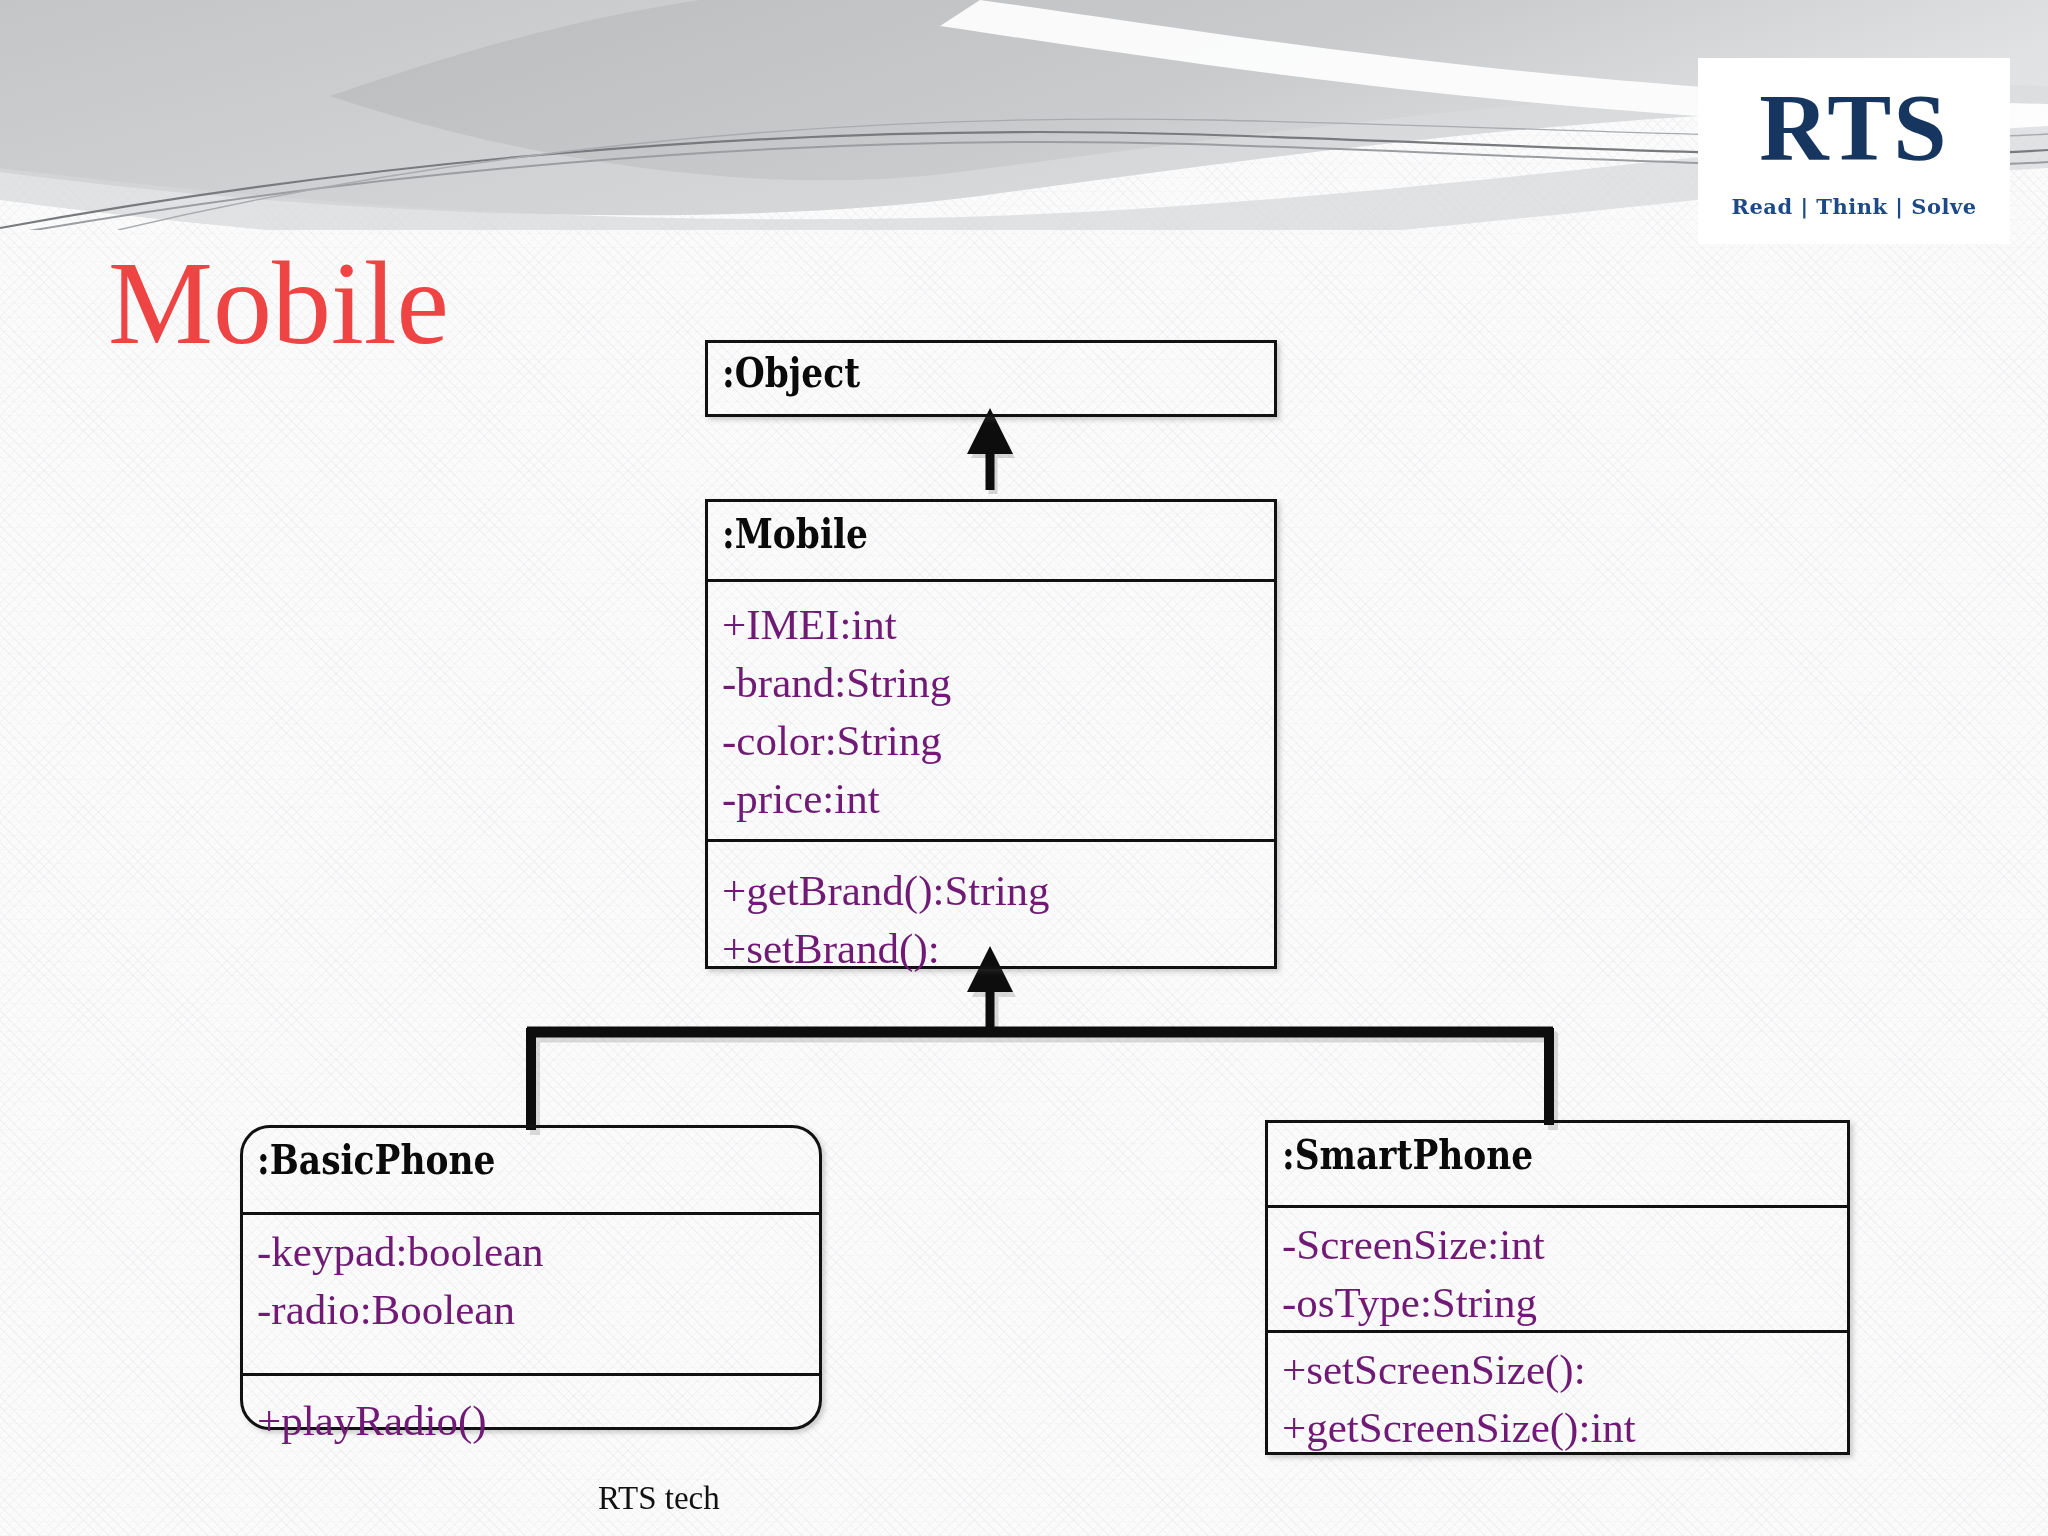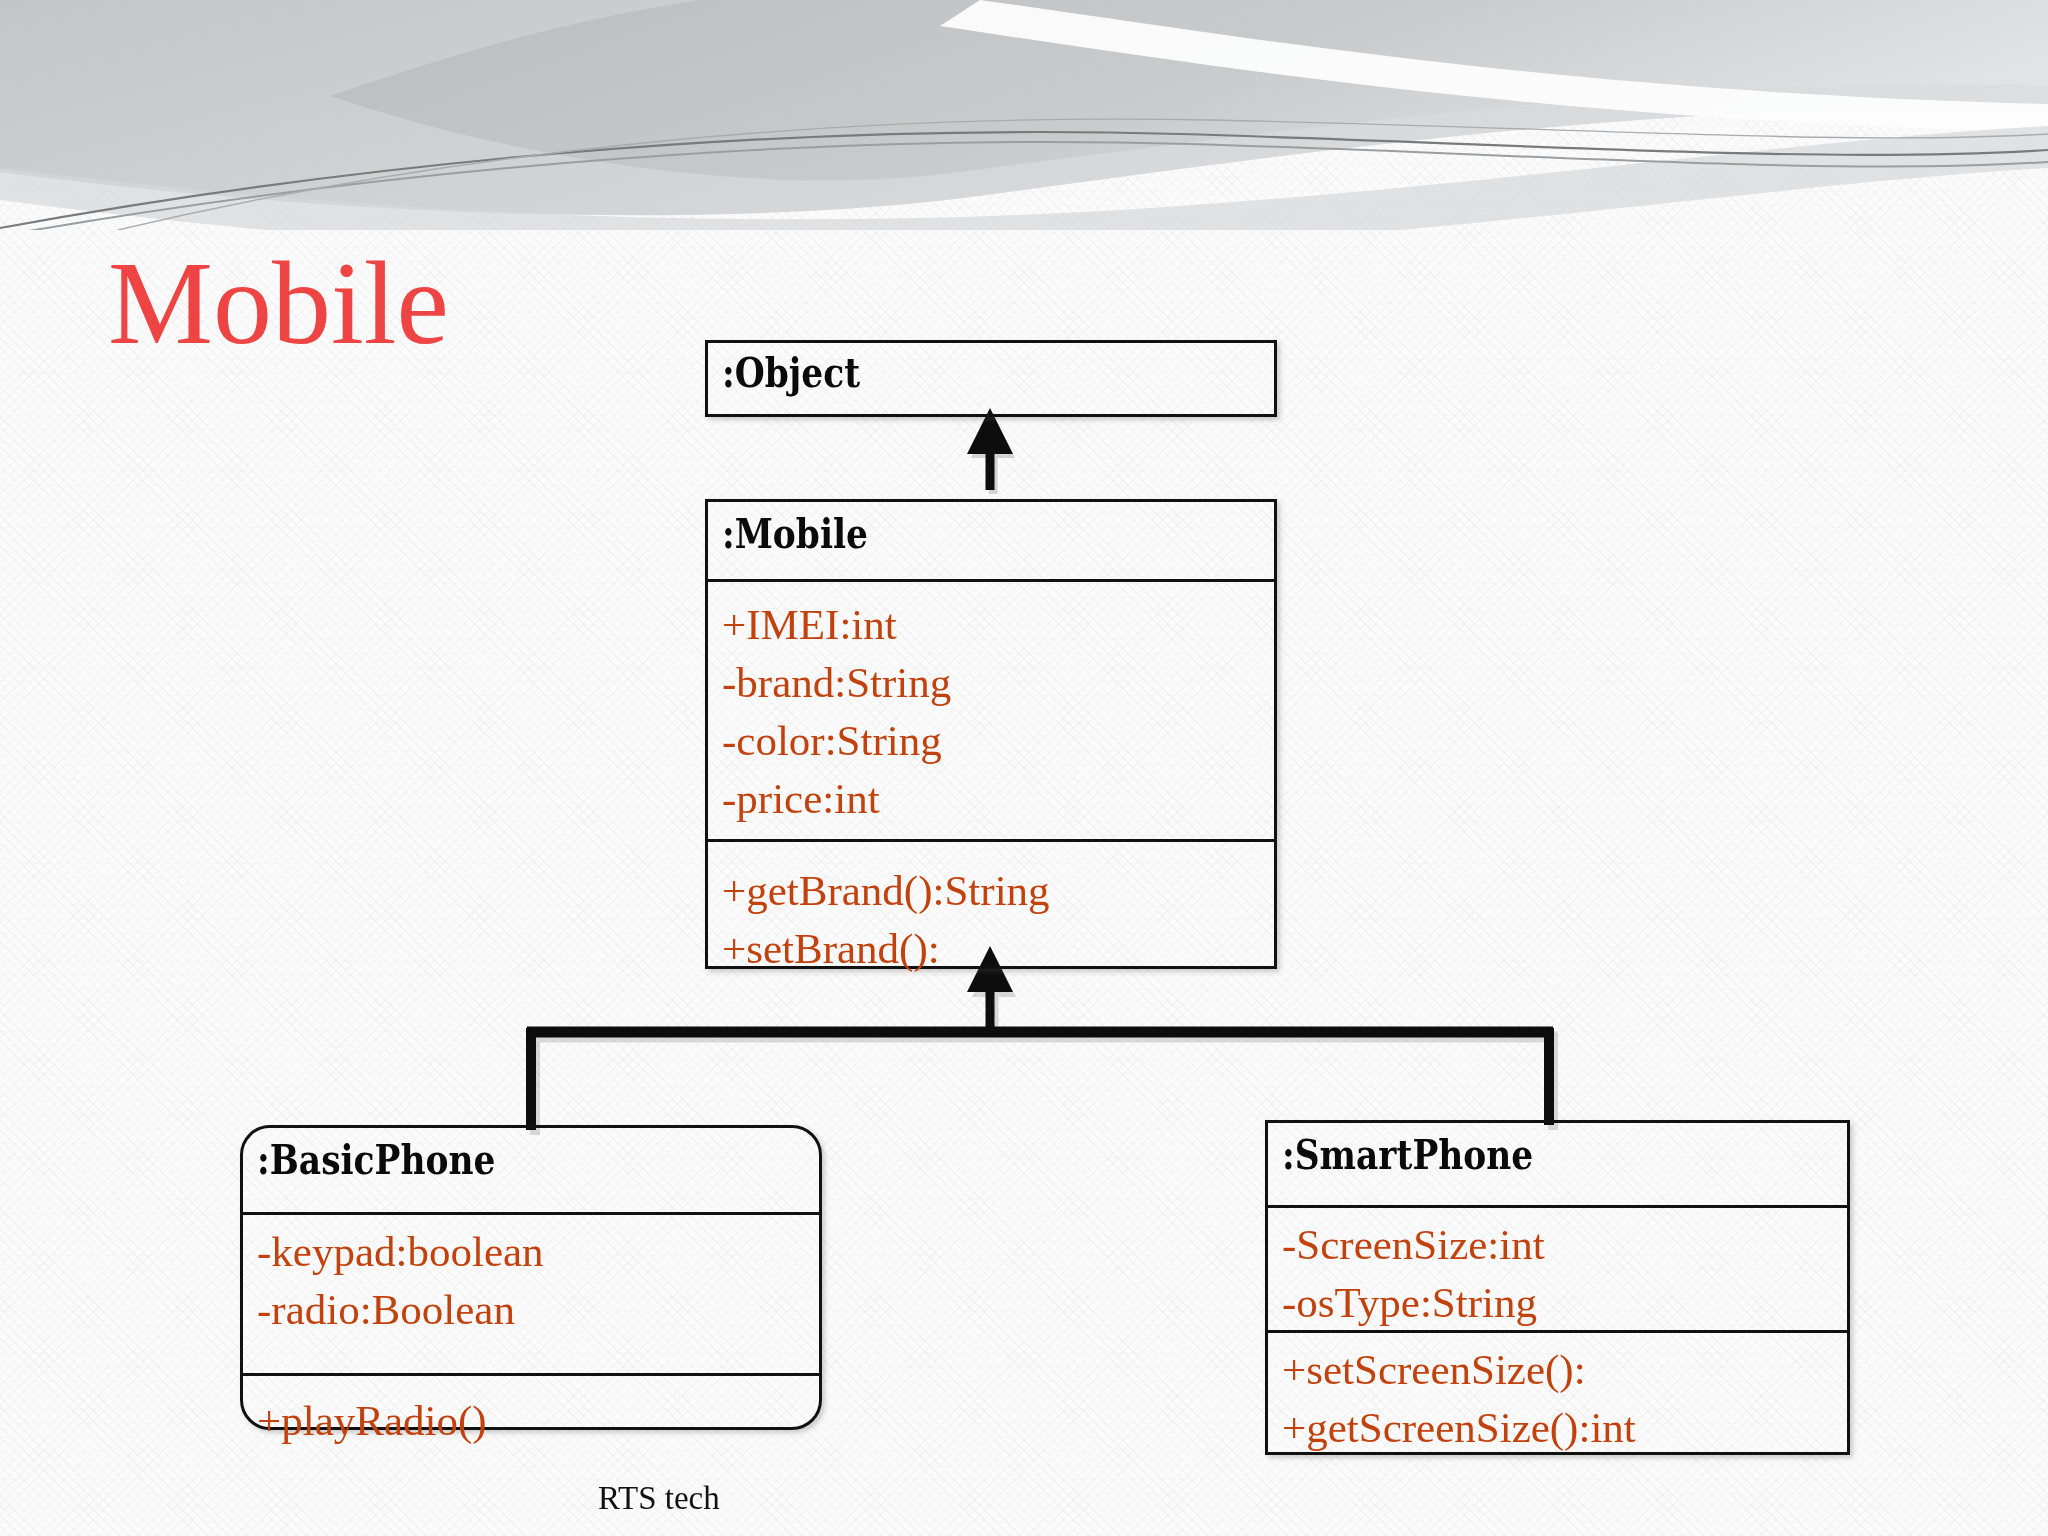--- a/index.html
+++ b/index.html
@@ -127,21 +127,21 @@
     line-height: 56px;
     color: #0a0a0a;
     white-space: nowrap;
     transform: scaleX(0.84);
     transform-origin: left center;
   }
   .uml-line {
     font-family: "Liberation Serif", serif;
     font-size: 43px;
     line-height: 58px;
-    color: #c2410c;
+    color: #701a75;
     white-space: nowrap;
   }
 
   
   #box-object   { left: 705px;  top: 340px;  width: 572px;  height: 77px; }
   #box-object .uml-compartment { padding: 2px 14px 2px 14px; height: 71px; }
 
   #box-mobile   { left: 705px;  top: 499px;  width: 572px;  height: 470px; }
   #box-mobile .c-name  { height: 77px;  padding-top: 4px; }
   #box-mobile .c-attrs { height: 260px; padding-top: 14px; }
@@ -207,20 +207,24 @@
     <path d="M980,0 C1240,36 1560,92 2048,104 L2048,132 C1540,120 1210,66 940,26 Z" fill="#fdfdfd" opacity="0.95"></path>
 
     <path d="M0,168 C360,212 760,236 1180,206 C1520,182 1800,140 2048,126 L2048,168
              C1810,182 1530,224 1200,246 C780,272 360,248 0,200 Z" fill="#d5d7d9" opacity="0.7"></path>
 
     <path d="M0,228 C340,166 760,122 1180,134 C1520,144 1820,164 2048,150" fill="none" stroke="#787a7d" stroke-width="2.2"></path>
     <path d="M0,236 C340,176 770,132 1190,144 C1530,154 1830,176 2048,162" fill="none" stroke="#9b9ea1" stroke-width="2"></path>
     <path d="M118,230 C420,158 800,112 1210,120 C1560,127 1850,146 2048,134" fill="none" stroke="#a9acaf" stroke-width="1.4"></path>
   </svg>
 
+  <div class="logo-plate">
+    <div class="logo-mark">RTS</div>
+    <div class="logo-tagline">Read | Think | Solve</div>
+  </div>
 
   <div class="slide-title">Mobile</div>
 
   <div class="uml-box" id="box-object">
     <div class="uml-compartment c-name">
       <div class="uml-name">:Object</div>
     </div>
   </div>
 
   <div class="uml-box" id="box-mobile">

